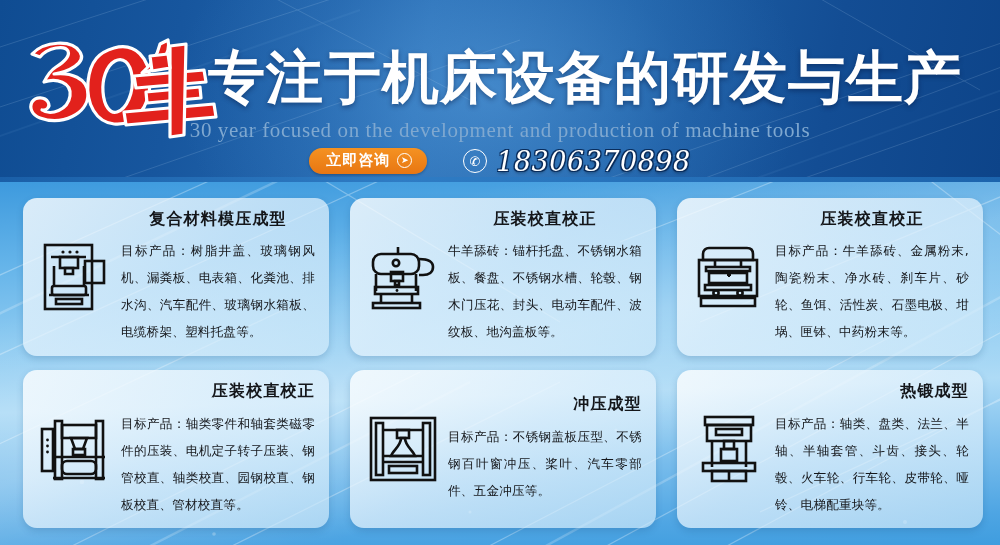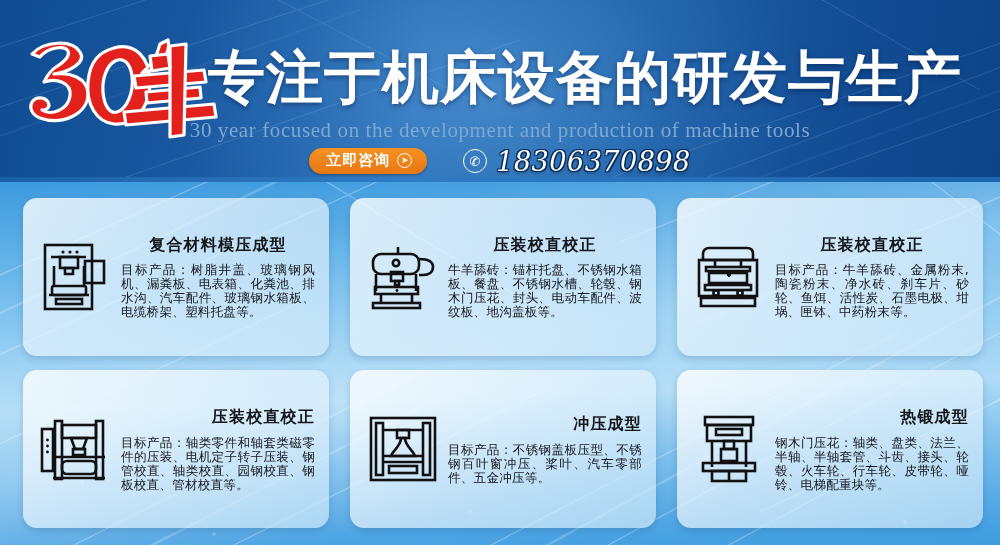--- a/index.html
+++ b/index.html
@@ -224,21 +224,21 @@
     font-size: 16px;
     font-weight: bold;
     color: #14161a;
     letter-spacing: 1.2px;
     margin: 0 0 7px 0;
     text-align: center;
     font-family: "DejaVu Sans", "Liberation Sans", sans-serif;
   }
   .card-desc {
     font-size: 12.6px;
-    line-height: 14px;
+    line-height: 27px;
     color: #15171b;
     margin: 0;
     letter-spacing: 0.2px;
     text-align: justify;
     font-family: "DejaVu Sans", "Liberation Sans", sans-serif;
   }
   
   .row2 .card-title { margin-bottom: 8px; text-align: right; }
 </style>
 </head>
@@ -452,19 +452,19 @@
             <path d="M18 30 V56 M52 30 V56"></path>
             <rect x="30" y="30" width="10" height="8"></rect>
             <rect x="27" y="38" width="16" height="12"></rect>
             <rect x="9" y="52" width="52" height="8"></rect>
             <rect x="18" y="60" width="34" height="10"></rect>
             <path d="M35 60 V70"></path>
           </svg>
         </div>
         <div class="card-body">
           <div class="card-title">热锻成型</div>
-          <div class="card-desc">钢木门压花：轴类、盘类、法兰、半轴、半轴套管、斗齿、接头、轮毂、火车轮、行车轮、皮带轮、哑铃、电梯配重块等。</div>
+          <div class="card-desc">目标产品：轴类、盘类、法兰、半轴、半轴套管、斗齿、接头、轮毂、火车轮、行车轮、皮带轮、哑铃、电梯配重块等。</div>
         </div>
       </div>
 
     </div>
   </div>
 </div>
 
 </body></html>

